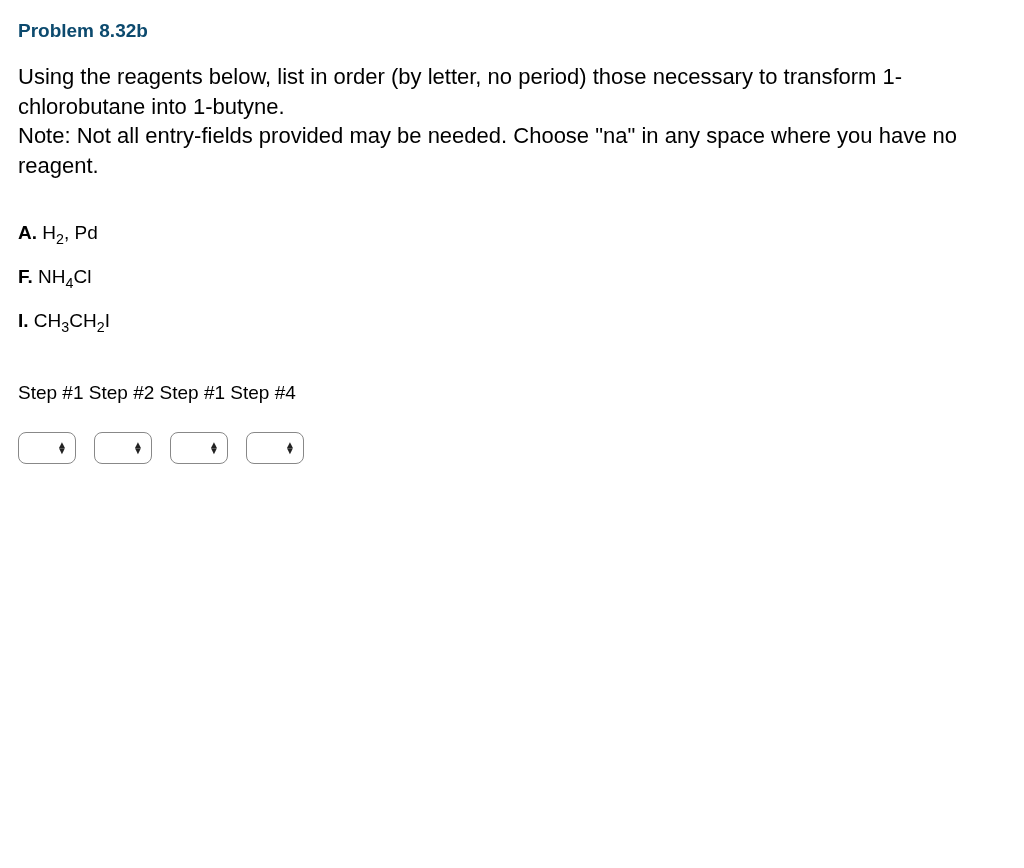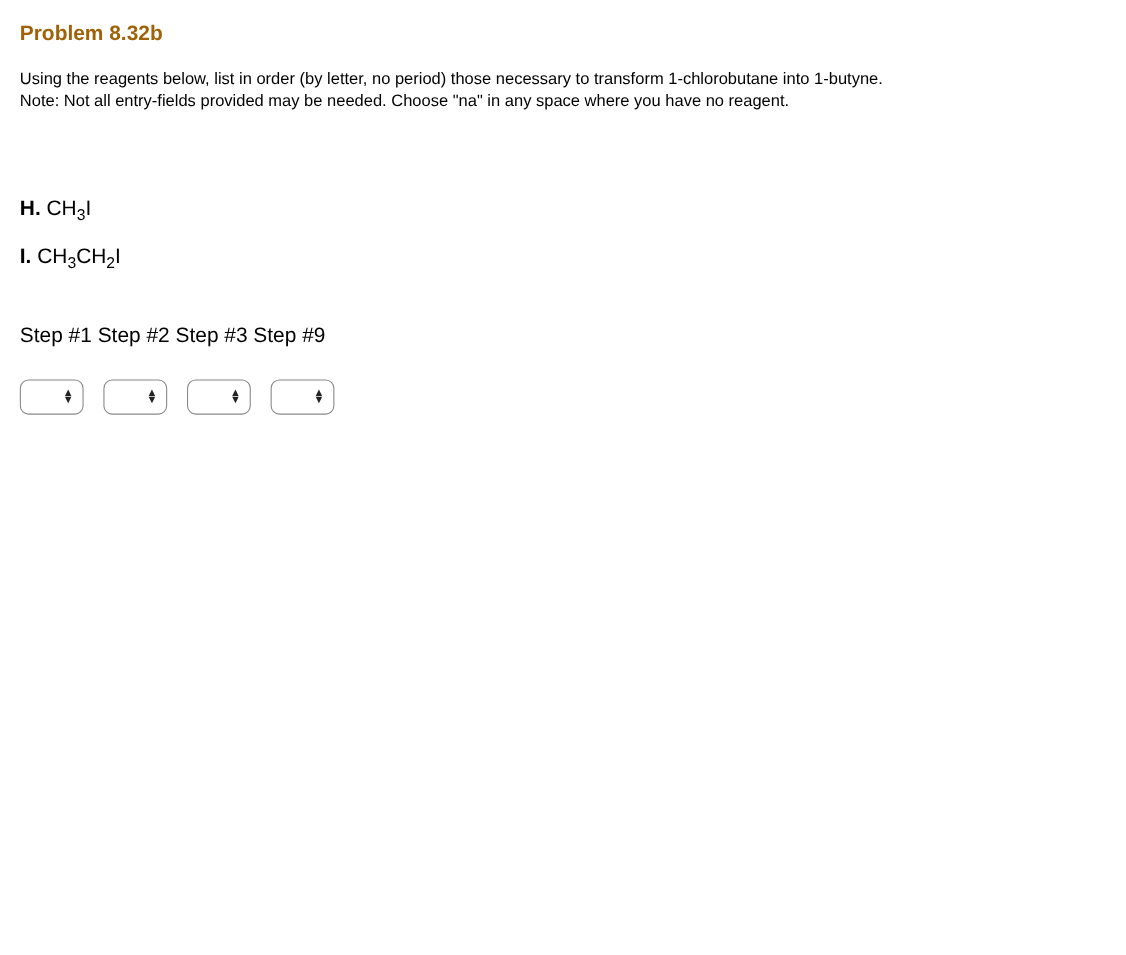--- a/index.html
+++ b/index.html
@@ -9,29 +9,29 @@
     }
     body {
       font-family: Verdana, Geneva, sans-serif;
       font-size: 19px;
       color: #000;
       background: #fff;
       padding: 20px 18px;
       width: 1024px;
     }
     .problem-title {
-      color: #a16207;
+      color: #0c4a6e;
       font-weight: bold;
       font-size: 19px;
       margin-bottom: 20px;
     }
     .instructions {
-      font-size: 15px;
+      font-size: 22px;
       line-height: 1.35;
-      margin-bottom: 76px;
+      margin-bottom: 41px;
     }
     .reagent-list {
       margin-bottom: 50px;
     }
     .reagent-item {
       margin-bottom: 22px;
       font-size: 19px;
     }
     .reagent-letter {
       font-weight: bold;
@@ -77,30 +77,34 @@
 
 <div class="problem-title">Problem 8.32b</div>
 
 <div class="instructions">
   <span>Using the reagents below, list in order (by letter, no period) those necessary to transform 1-chlorobutane into 1-butyne.</span><br>
   <span>Note: Not all entry-fields provided may be needed. Choose "na" in any space where you have no reagent.</span>
 </div>
 
 <div class="reagent-list">
   <div class="reagent-item">
-    <span class="reagent-letter">H.</span>
-    <span> CH<sub>3</sub>I</span>
+    <span class="reagent-letter">A.</span>
+    <span> H<sub>2</sub>, Pd</span>
+  </div>
+  <div class="reagent-item">
+    <span class="reagent-letter">F.</span>
+    <span> NH<sub>4</sub>Cl</span>
   </div>
   <div class="reagent-item">
     <span class="reagent-letter">I.</span>
     <span> CH<sub>3</sub>CH<sub>2</sub>I</span>
   </div>
 </div>
 
-<div class="steps-label">Step #1 Step #2 Step #3 Step #9</div>
+<div class="steps-label">Step #1 Step #2 Step #1 Step #4</div>
 
 <div class="steps-row">
   <div class="step-select">
     <div class="stepper-arrows">
       <span>▲</span>
         <span>▼</span>
     </div>
   </div>
   <div class="step-select">
     <div class="stepper-arrows">

